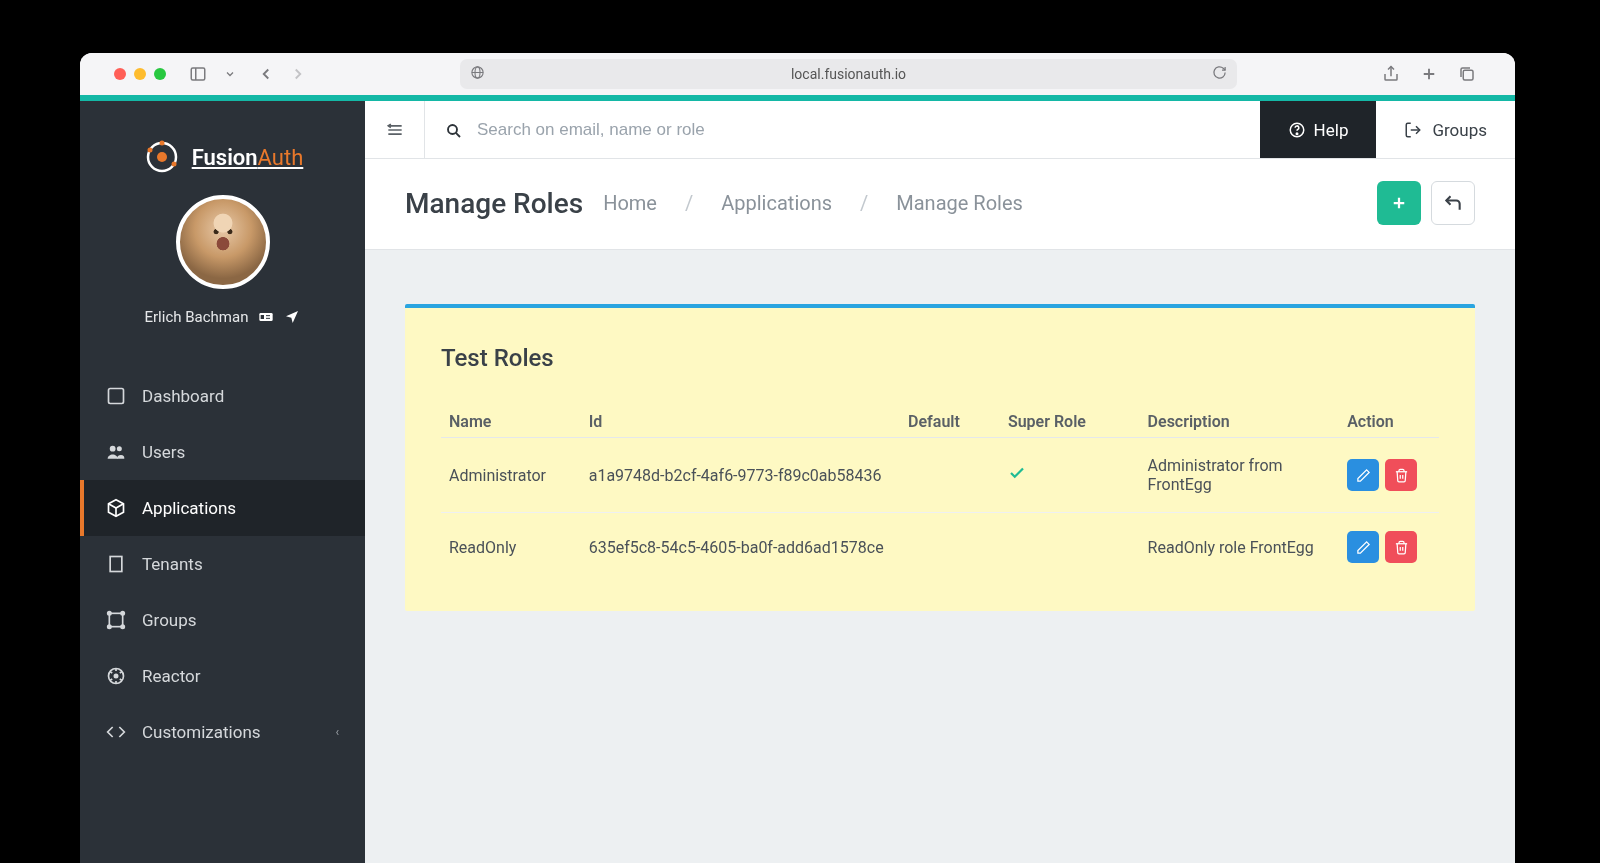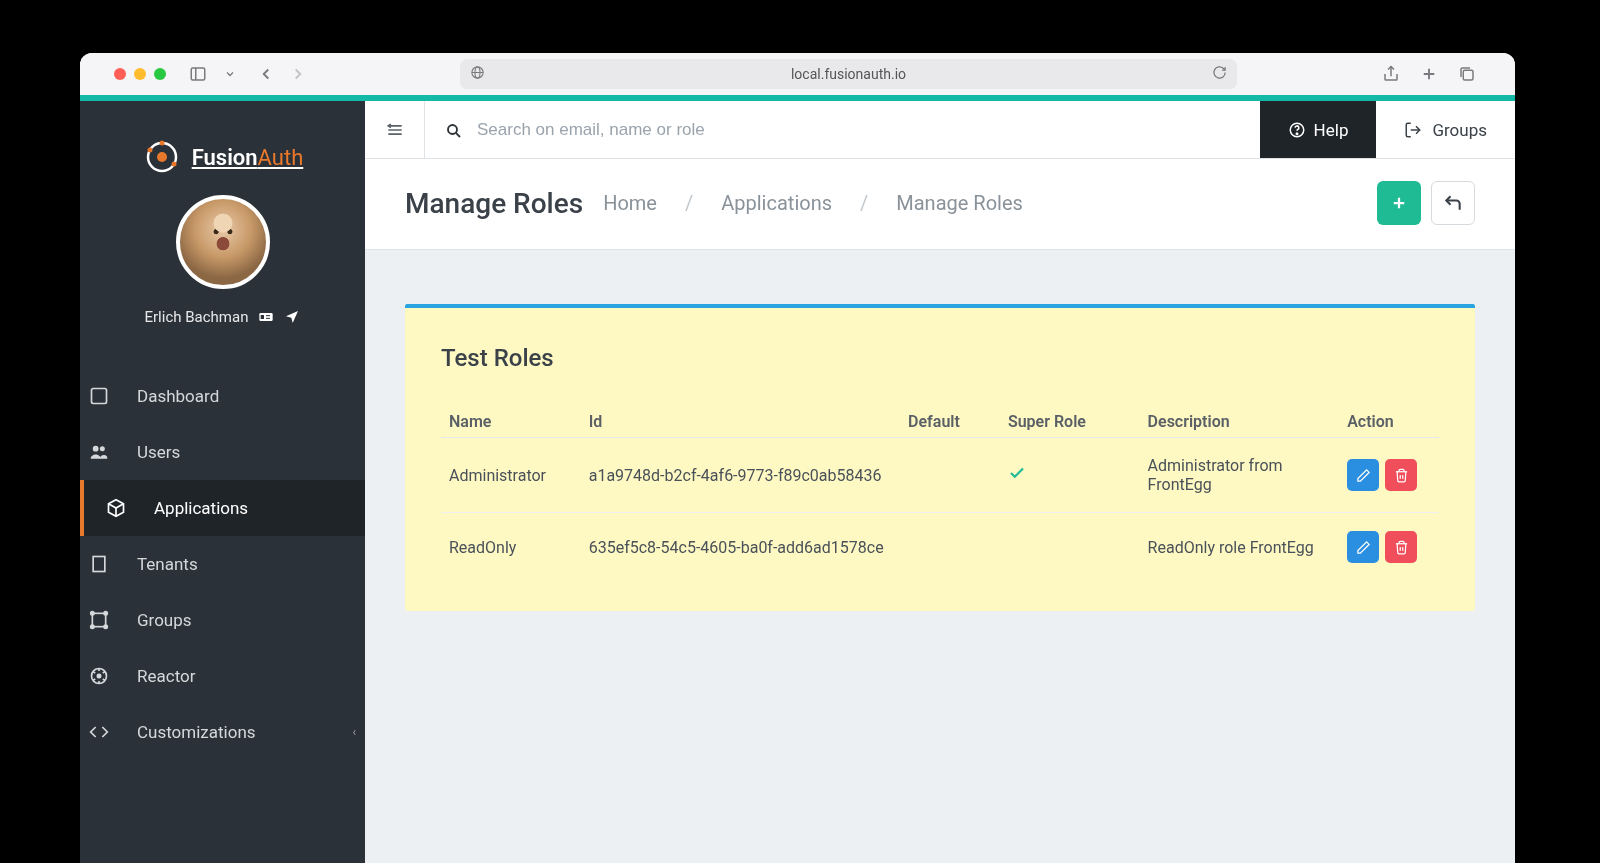--- a/index.html
+++ b/index.html
@@ -86,22 +86,22 @@
   background: radial-gradient(circle at 50% 28%, #f0d5b5 12%, transparent 13%),
               radial-gradient(circle at 42% 38%, #3a2a1a 3%, transparent 4%),
               radial-gradient(circle at 58% 38%, #3a2a1a 3%, transparent 4%),
               radial-gradient(ellipse at 50% 52%, #8b4a3a 8% 10%, transparent 11%);
 }
 .username { font-size: 15px; color: #e6e8ea; display: inline-flex; align-items: center; gap: 10px; }
 .username svg { width: 16px; height: 16px; }
 
 .nav { margin-top: 22px; }
 .nav-item {
-  display: flex; align-items: center; gap: 28px;
-  padding: 18px 9px; font-size: 17px;
+  display: flex; align-items: center; gap: 16px;
+  padding: 18px 26px; font-size: 17px;
   color: #d5d8db; cursor: pointer;
 }
 .nav-item svg { width: 20px; height: 20px; flex-shrink: 0; }
 .nav-item.active {
   background: #1f2429; border-left: 4px solid #e8782b; padding-left: 22px;
   color: #fff;
 }
 .nav-item .chev { margin-left: auto; font-size: 12px; color: #9aa0a6; }
 
 .main { flex: 1; display: flex; flex-direction: column; background: #edf0f2; }

